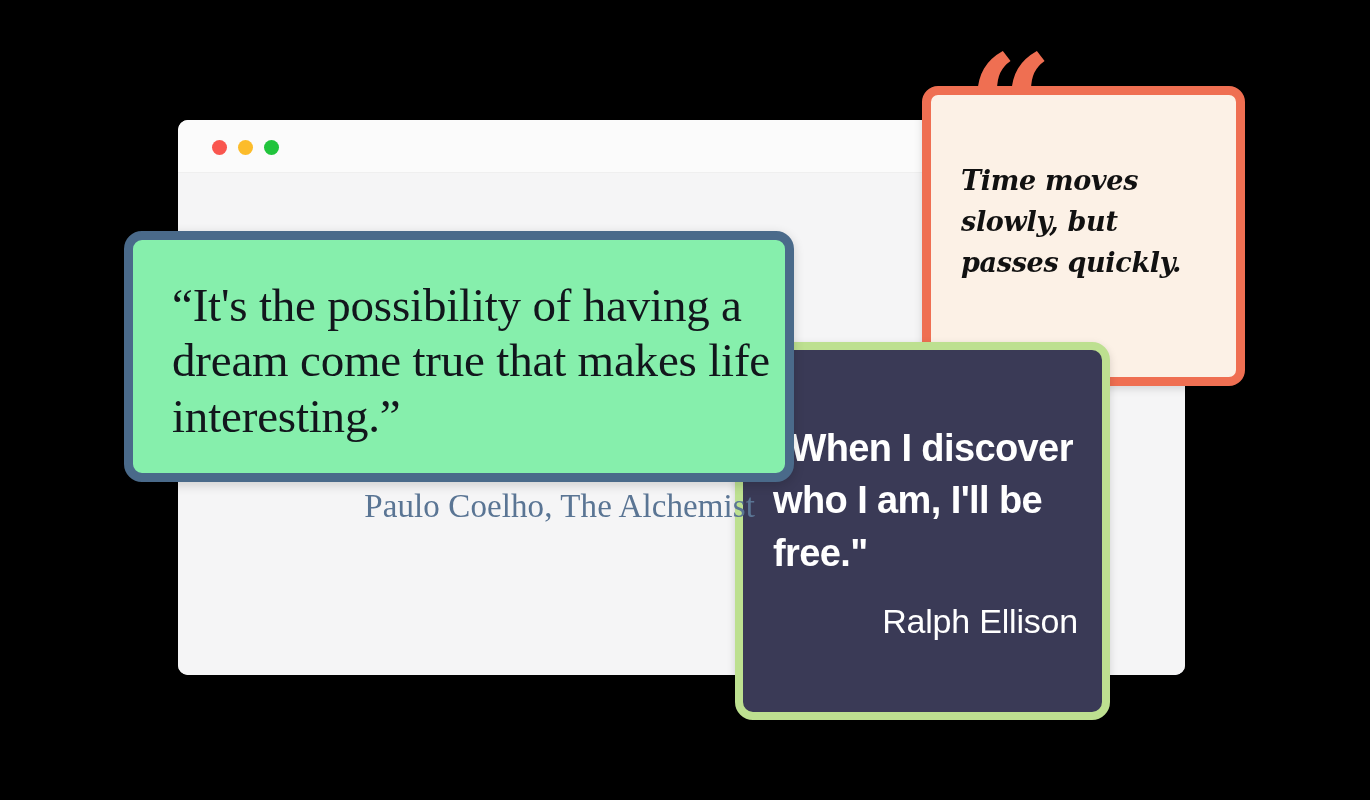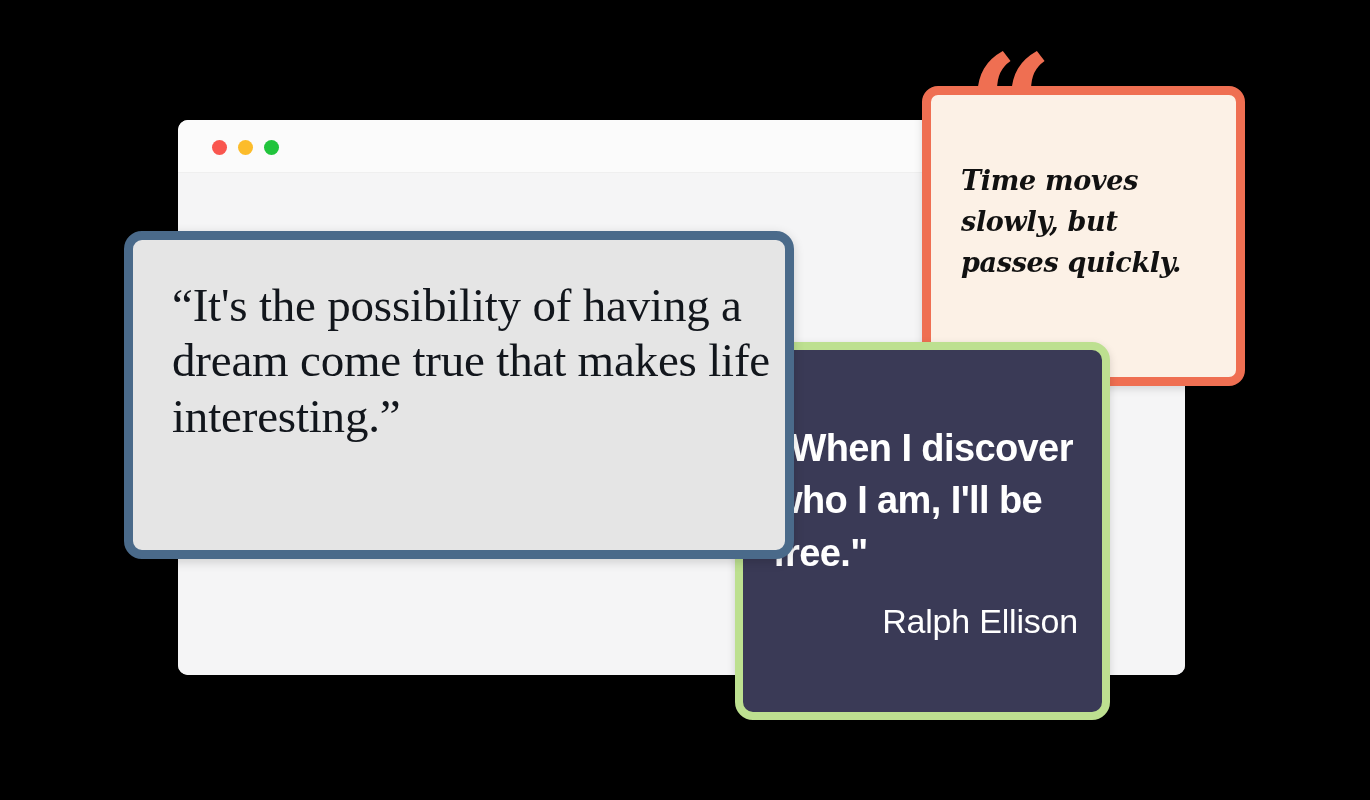--- a/index.html
+++ b/index.html
@@ -162,22 +162,22 @@
     font-size: 34px;
     color: #ffffff;
     letter-spacing: -0.2px;
   }
 
   
   .card-blue {
     left: 124px;
     top: 231px;
     width: 670px;
-    height: 328px;
-    background: #e5e5e5;
+    height: 251px;
+    background: #86efac;
     border-color: #4a6a8a;
     border-width: 9px;
     border-radius: 18px;
     z-index: 4;
     box-shadow: 0 3px 11px rgba(0,0,0,0.16);
   }
   .card-blue .quote-text {
     position: absolute;
     left: 39px;
     top: 38px;
@@ -221,15 +221,16 @@
     <div class="quote-text">Time moves slowly, but passes quickly.</div>
   </div>
 
   <div class="quote-card card-dark">
     <div class="quote-text">"When I discover who I am, I'll be free."</div>
     <div class="quote-author">Ralph Ellison</div>
   </div>
 
   <div class="quote-card card-blue">
     <div class="quote-text">“It's the possibility of having a dream come true that makes life interesting.”</div>
+    <div class="quote-author">Paulo Coelho, The Alchemist</div>
   </div>
 
 </div>
 
 </body></html>

